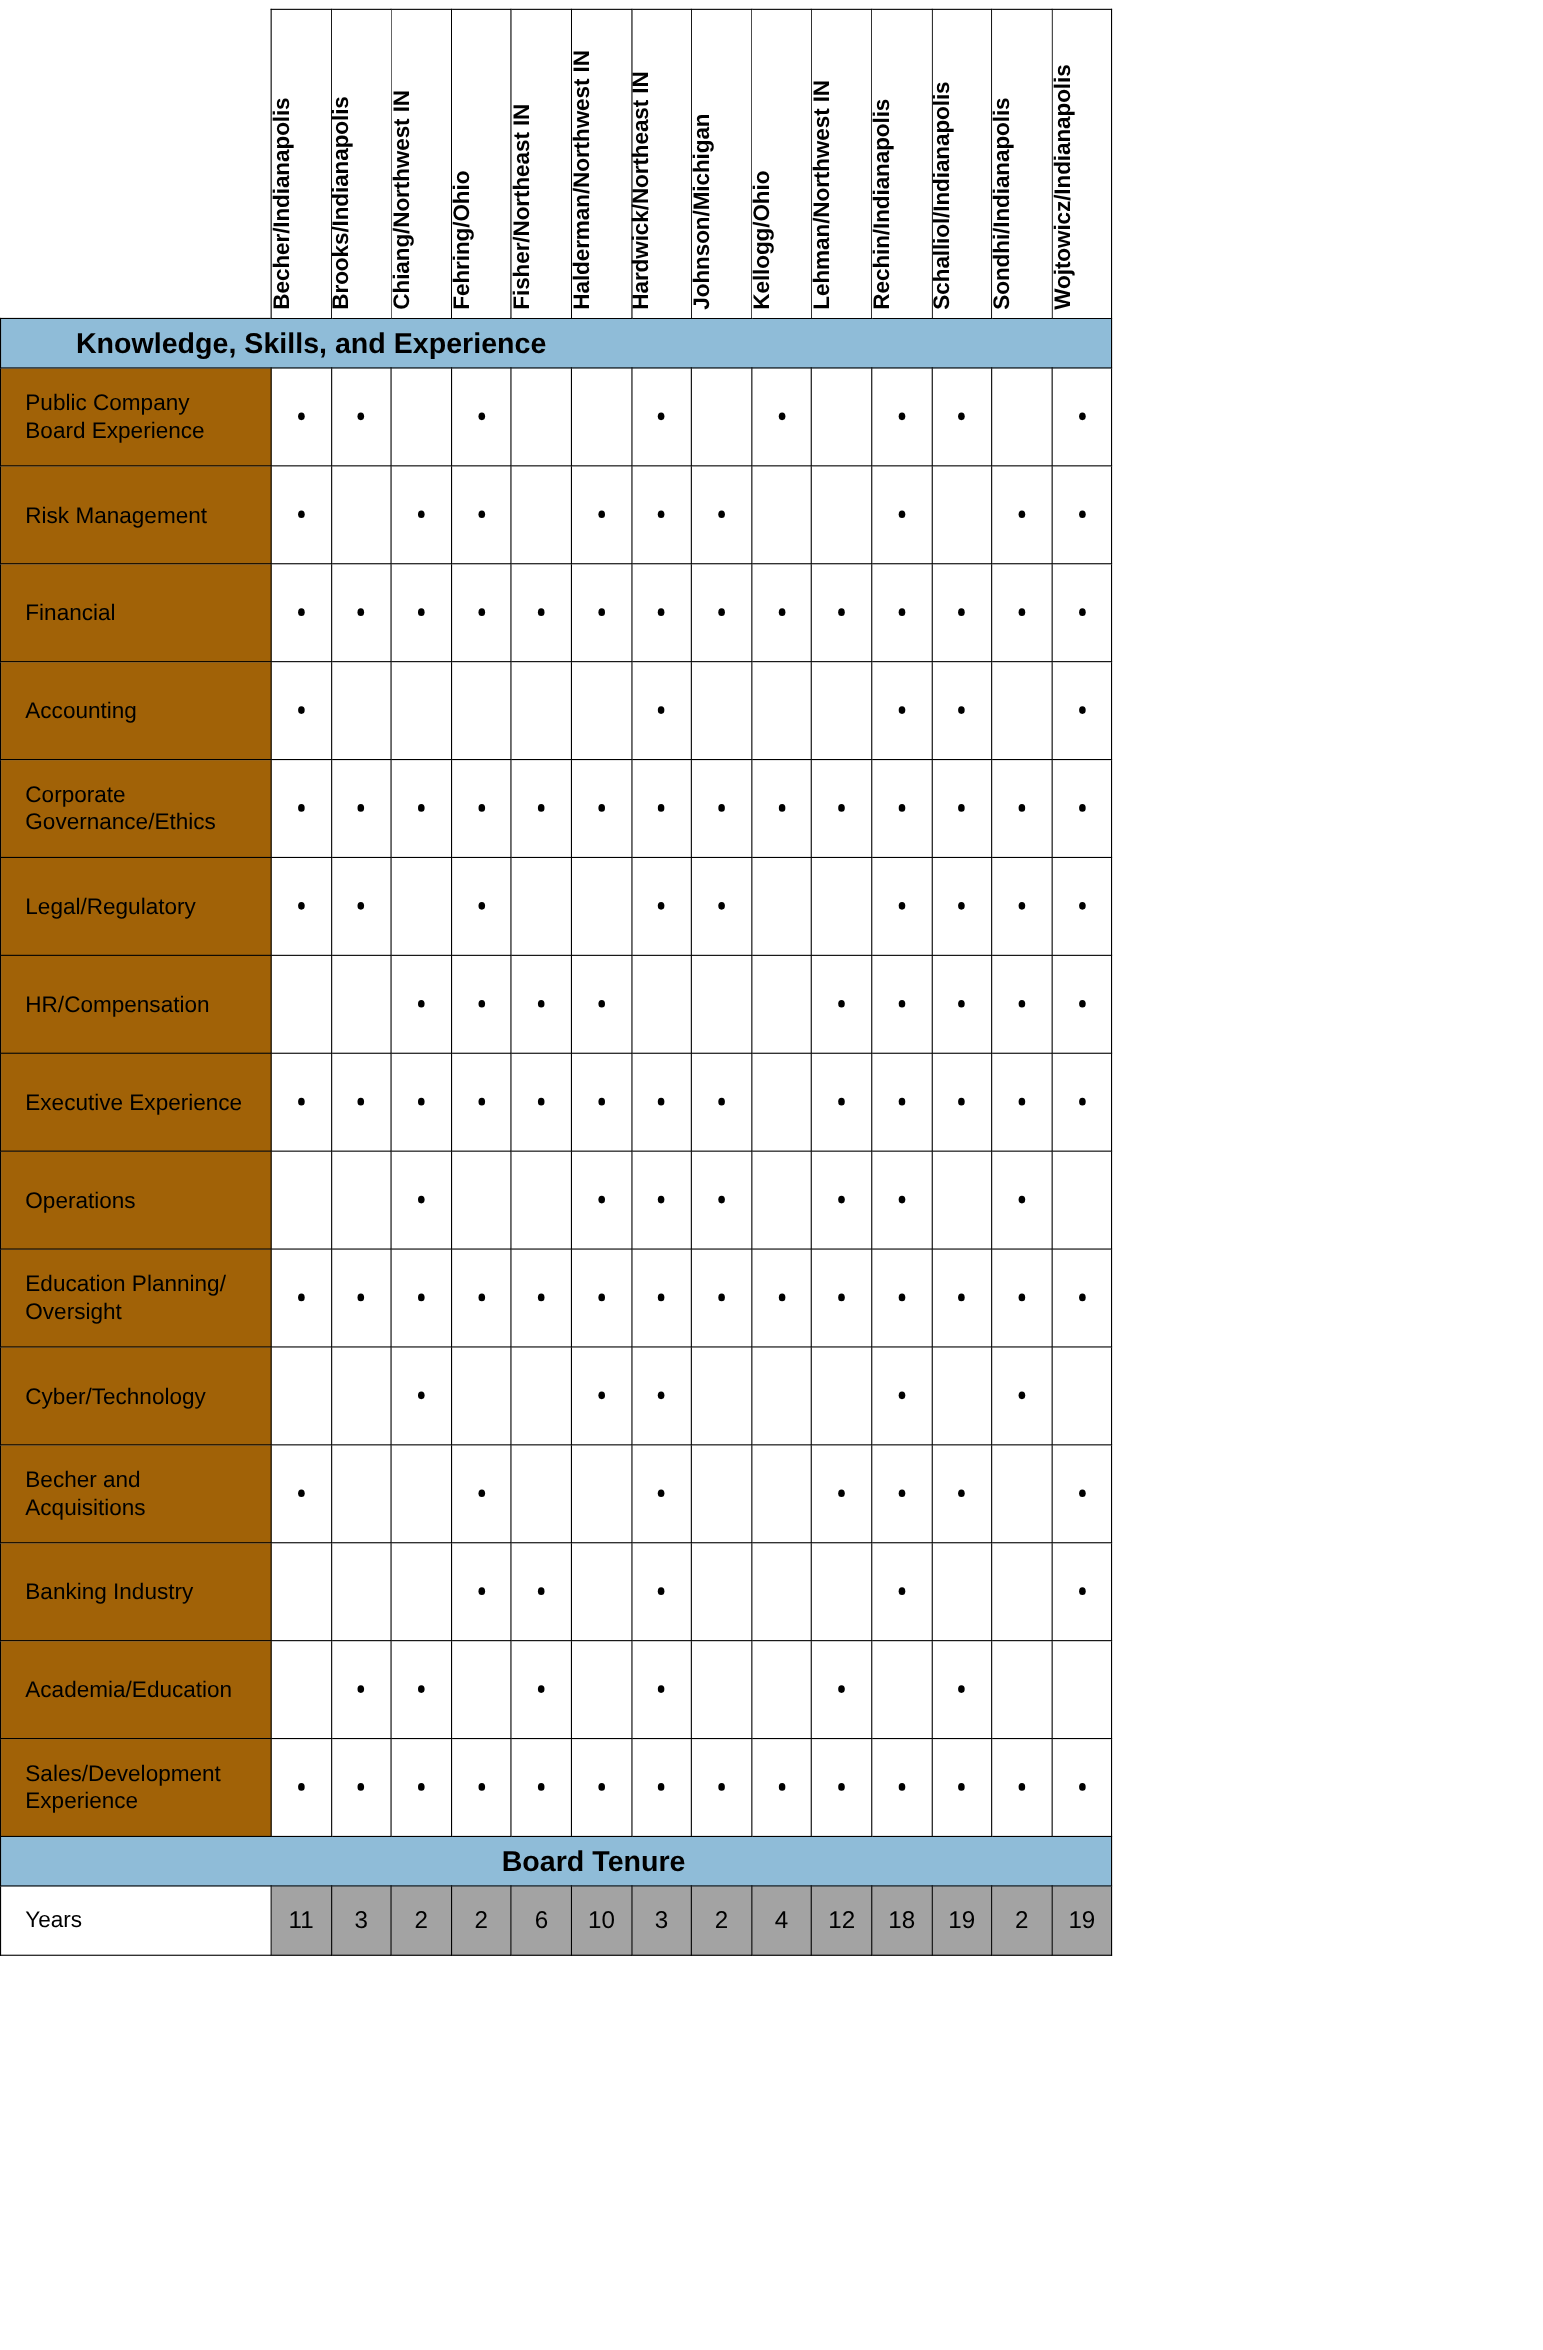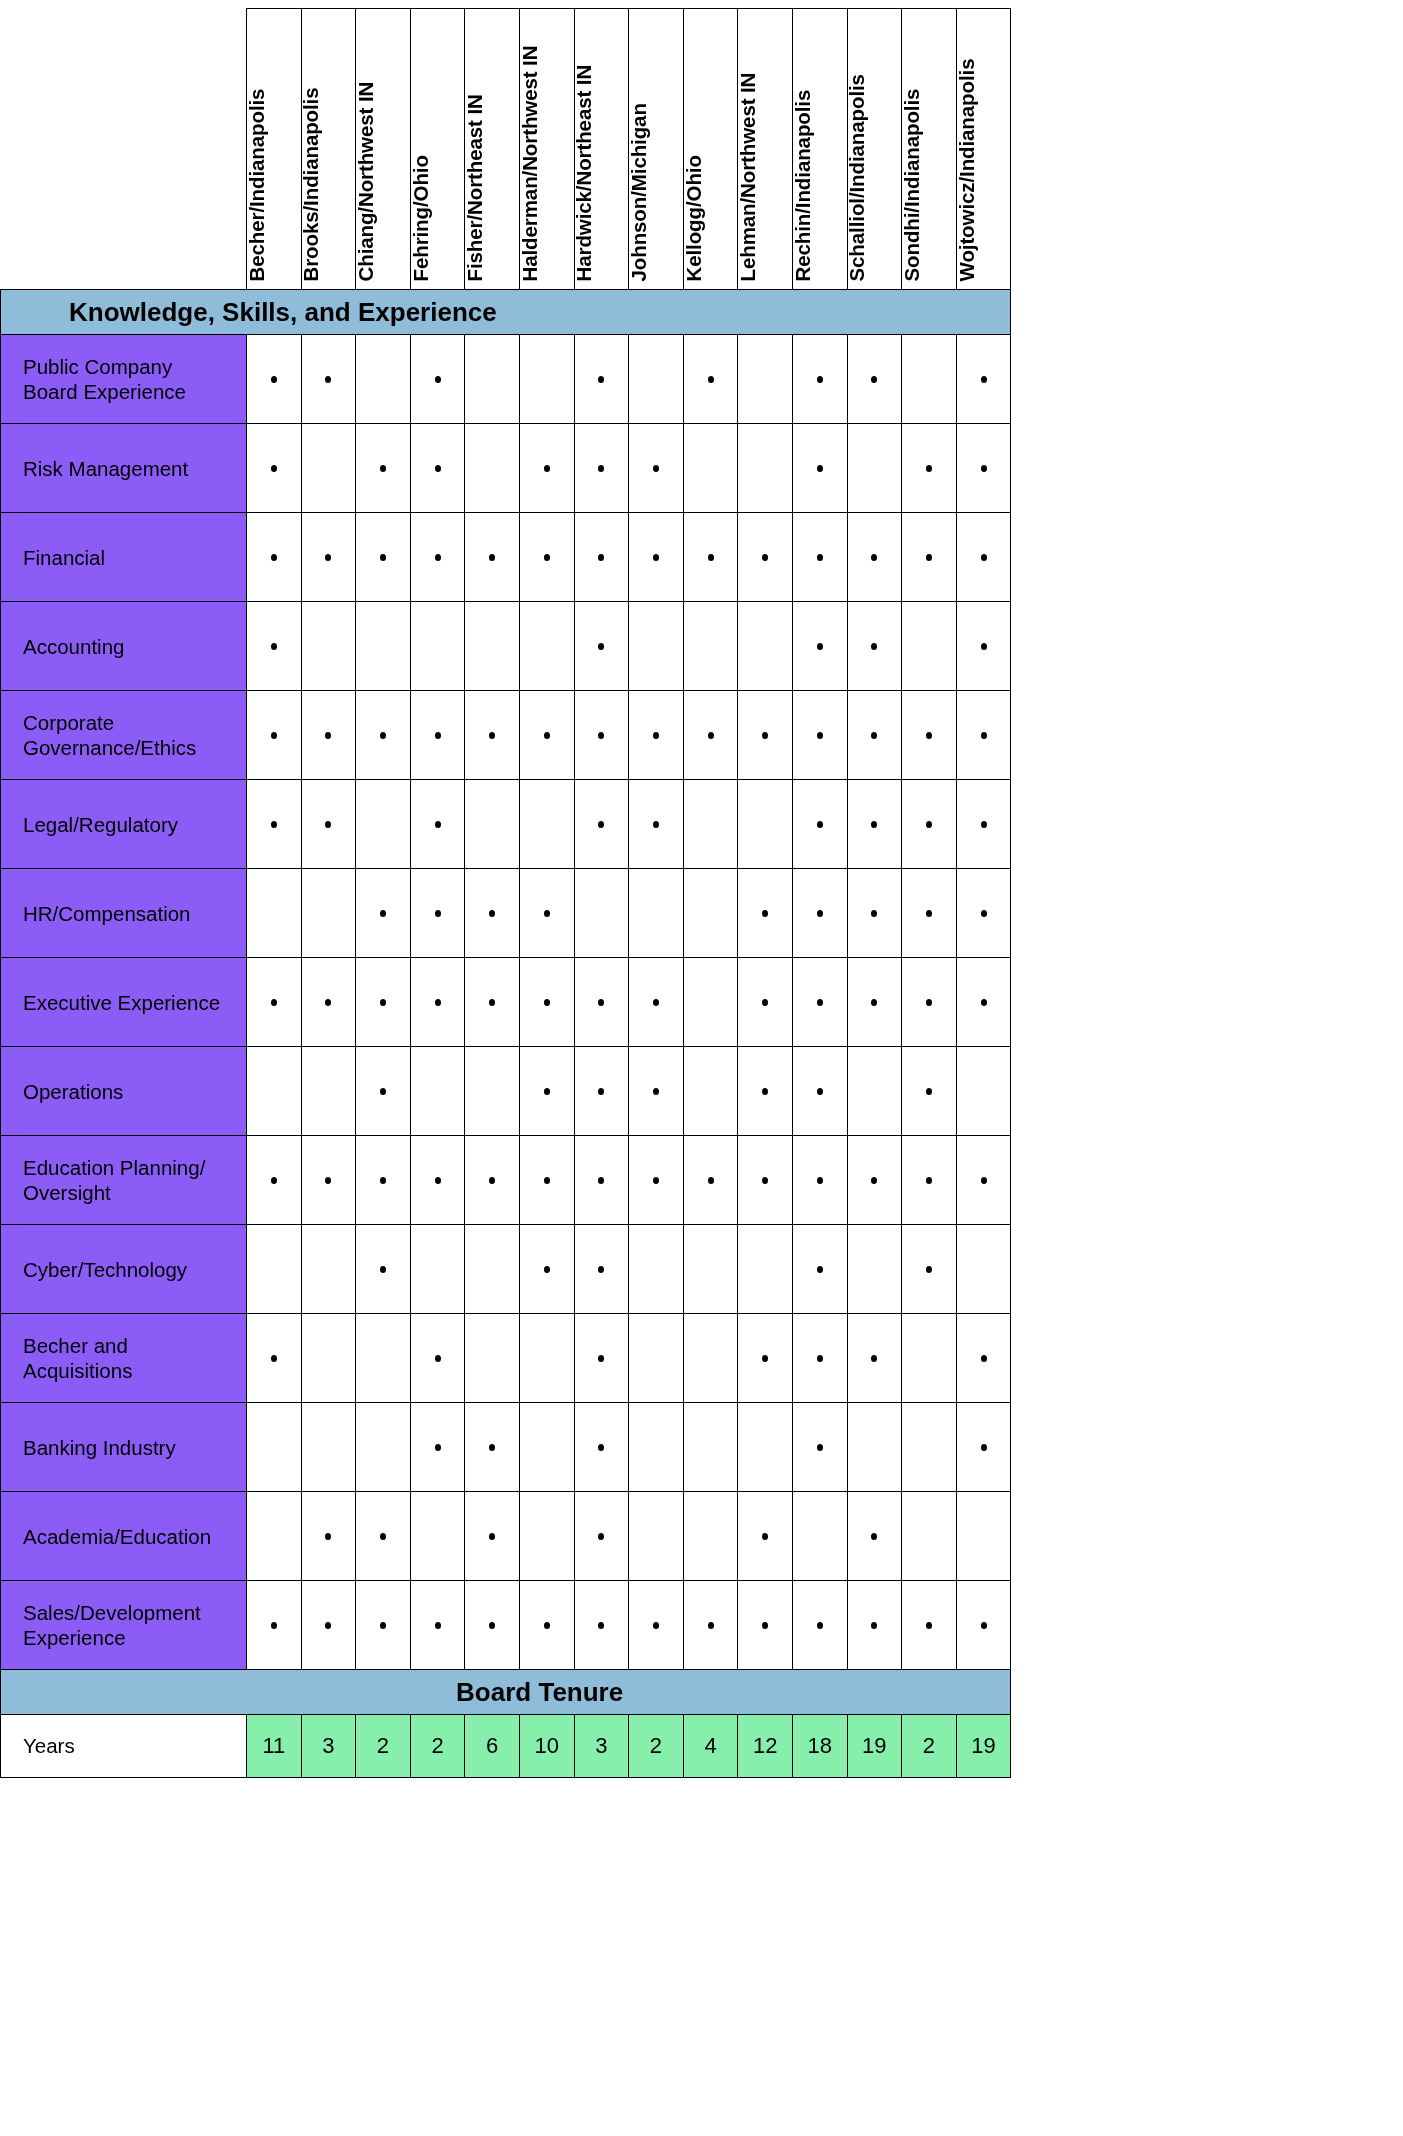--- a/index.html
+++ b/index.html
@@ -90,21 +90,21 @@
   
   tr.data-row { }
 
   td.row-label {
     border: 1.6px solid #000000;
     padding: 10px 0 10px 22px;
     font-size: 20.5px;
     line-height: 1.22;
     vertical-align: middle;
     text-align: left;
-    background: #8b5cf6;
+    background: #a16207;
     height: 68px;
   }
 
   td.data-cell {
     border: 1.6px solid #000000;
     background: #ffffff;
     text-align: center;
     vertical-align: middle;
     padding: 0;
   }
@@ -114,21 +114,21 @@
     width: 6px;
     height: 7px;
     border-radius: 50%;
     background: #000000;
     vertical-align: middle;
   }
   .dot.empty { background: transparent; }
 
   td.tenure-cell {
     border: 1.6px solid #000000;
-    background: #86efac;
+    background: #a3a3a3;
     text-align: center;
     vertical-align: middle;
     font-size: 22px;
     padding: 0;
     height: 62px;
   }
   td.tenure-label {
     border: 1.6px solid #000000;
     padding: 0 0 0 22px;
     font-size: 20.5px;

